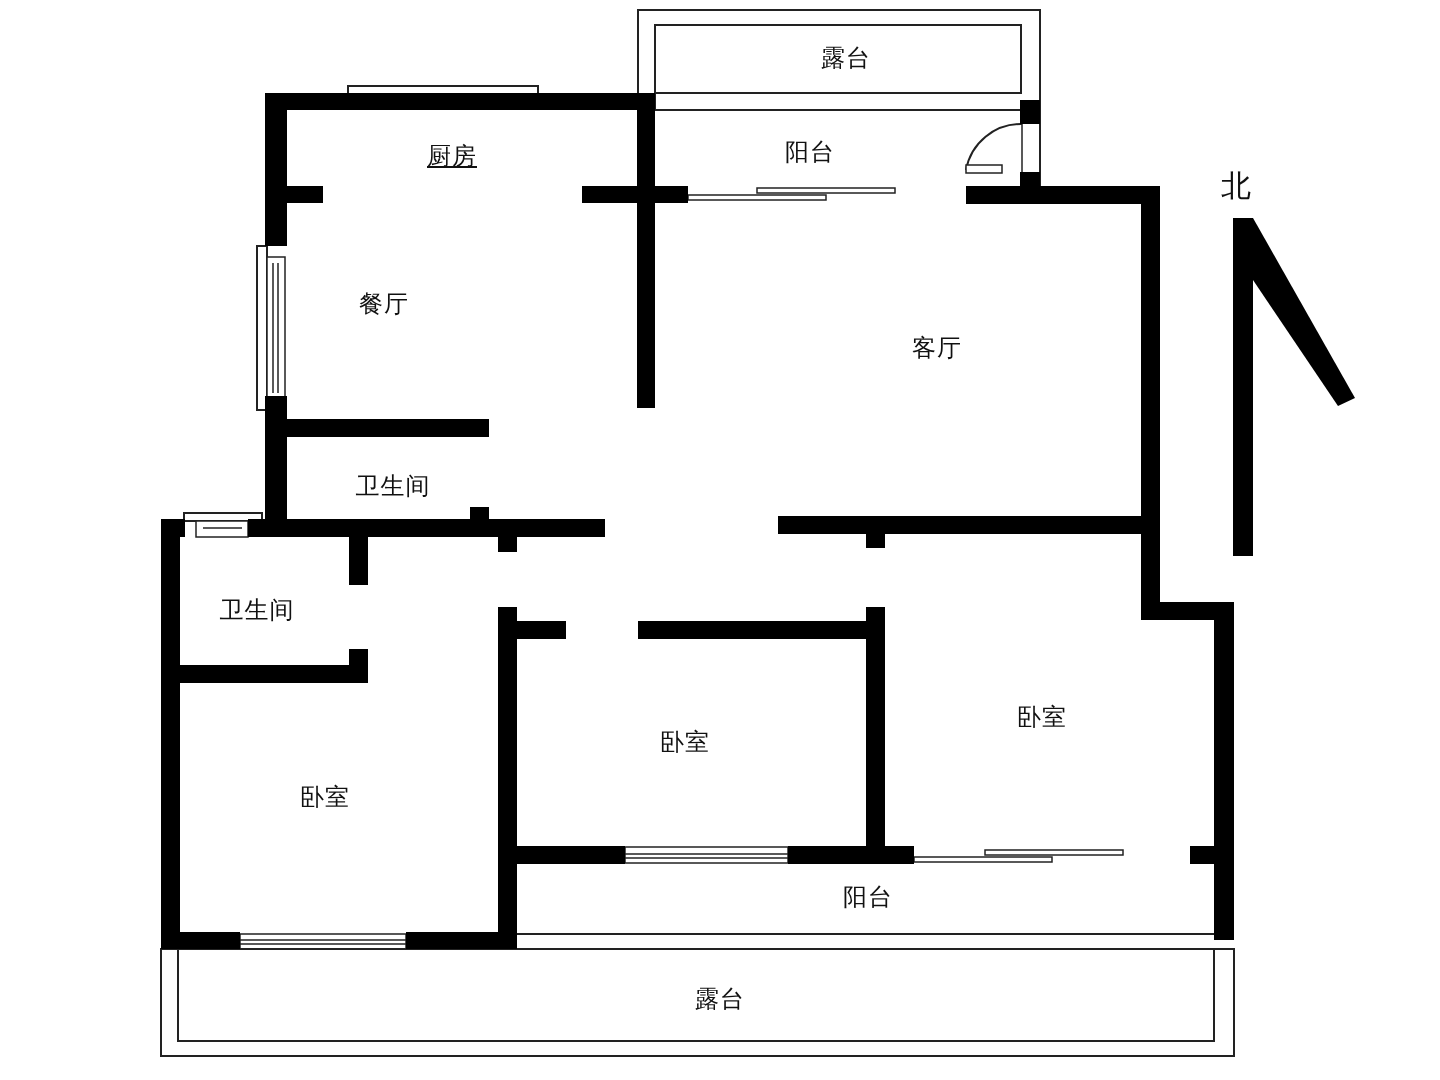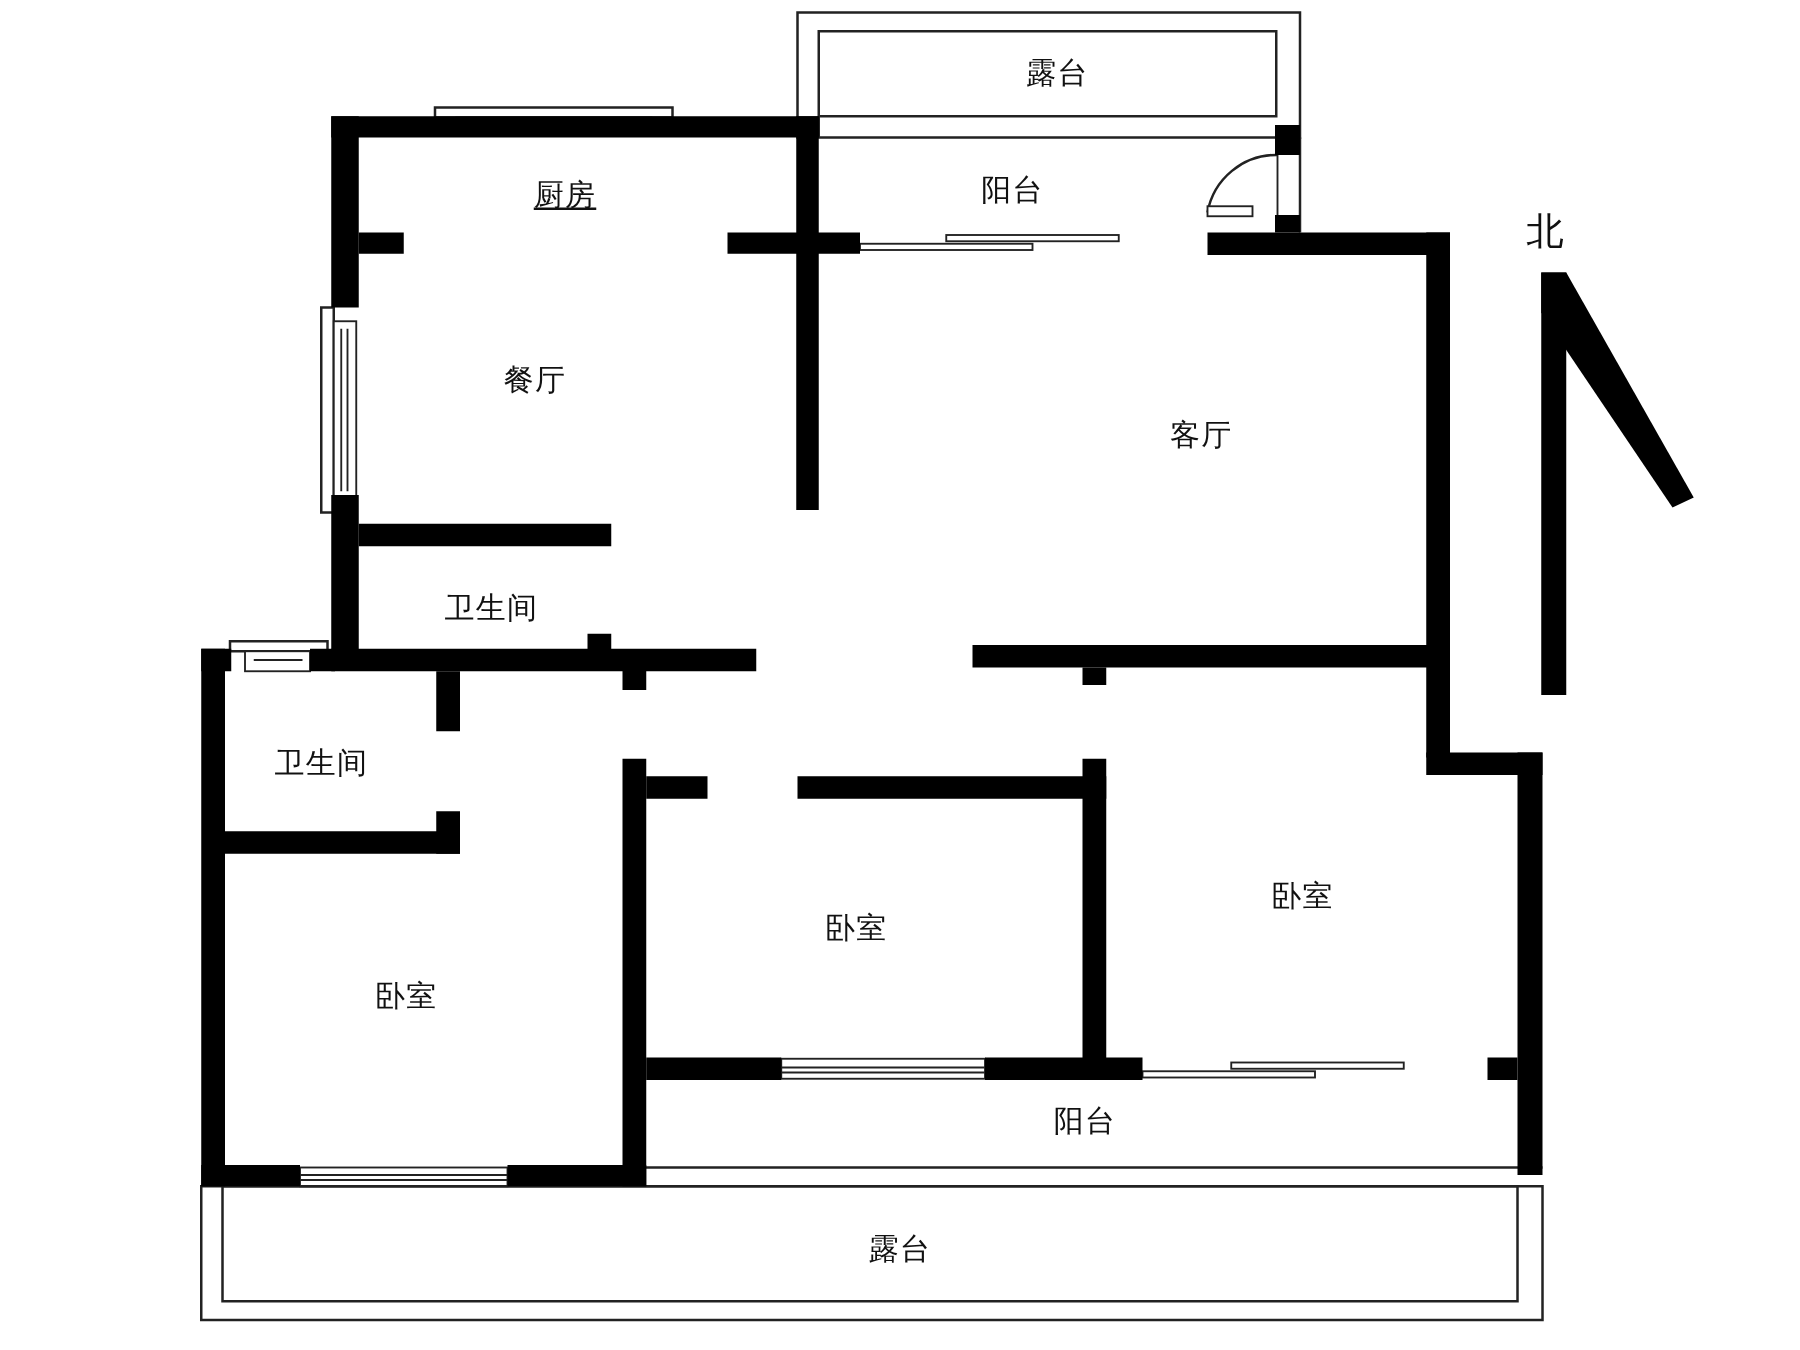--- a/index.html
+++ b/index.html
@@ -97,22 +97,22 @@
   <div class="wall" style="left:638px;top:621px;width:247px;height:18px;"></div>
   <div class="wall" style="left:866px;top:607px;width:19px;height:256px;"></div>
   <div class="wall" style="left:517px;top:846px;width:108px;height:18px;"></div>
   <div class="wall" style="left:788px;top:846px;width:126px;height:18px;"></div>
   <div class="wall" style="left:161px;top:932px;width:79px;height:17px;"></div>
   <div class="wall" style="left:406px;top:932px;width:111px;height:17px;"></div>
 
   <div class="label" style="left:846px;top:58px;">露台</div>
   <div class="label" style="left:452px;top:156px;text-decoration:underline;">厨房</div>
   <div class="label" style="left:810px;top:152px;">阳台</div>
-  <div class="label" style="left:428px;top:304px;">餐厅</div>
-  <div class="label" style="left:937px;top:348px;margin-left:24px;">客厅</div>
+  <div class="label" style="left:384px;top:304px;">餐厅</div>
+  <div class="label" style="left:937px;top:348px;">客厅</div>
   <div class="label" style="left:393px;top:486px;">卫生间</div>
   <div class="label" style="left:257px;top:610px;">卫生间</div>
   <div class="label" style="left:325px;top:797px;">卧室</div>
   <div class="label" style="left:685px;top:742px;">卧室</div>
   <div class="label" style="left:1042px;top:717px;">卧室</div>
   <div class="label" style="left:868px;top:897px;">阳台</div>
   <div class="label" style="left:720px;top:999px;">露台</div>
 
   <div class="north" style="left:1236px;top:186px;">北</div>
 </div>

